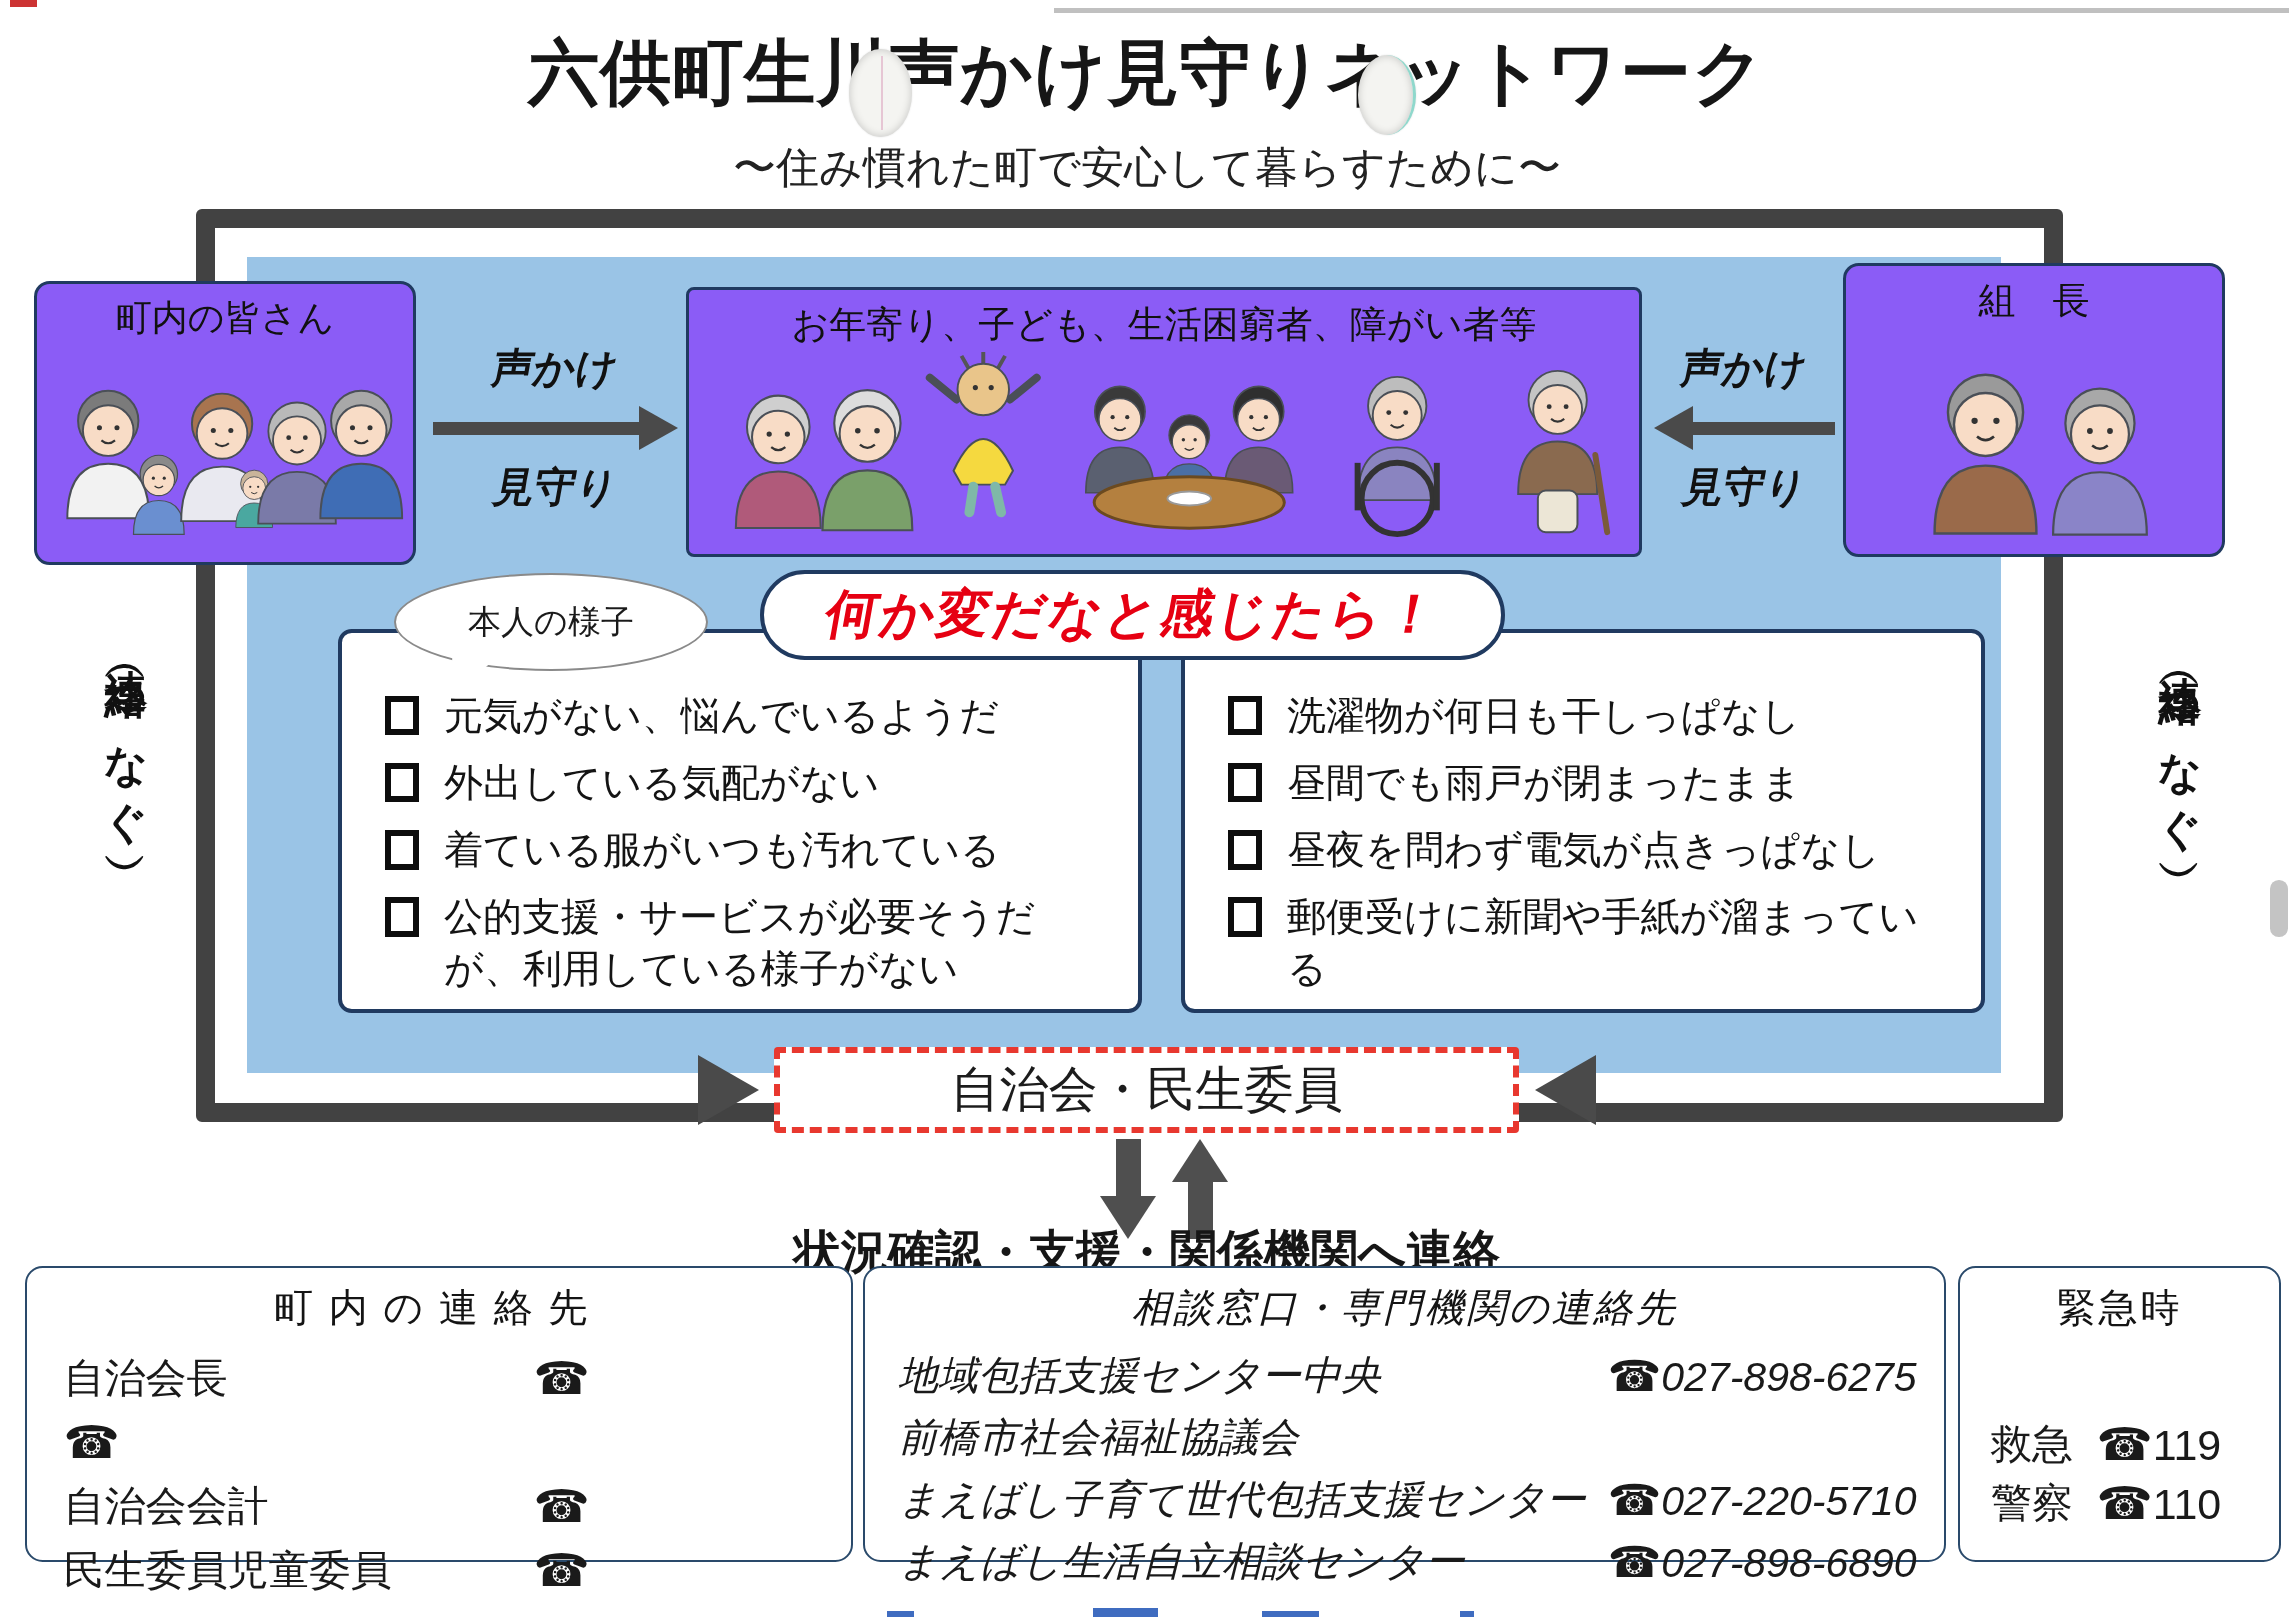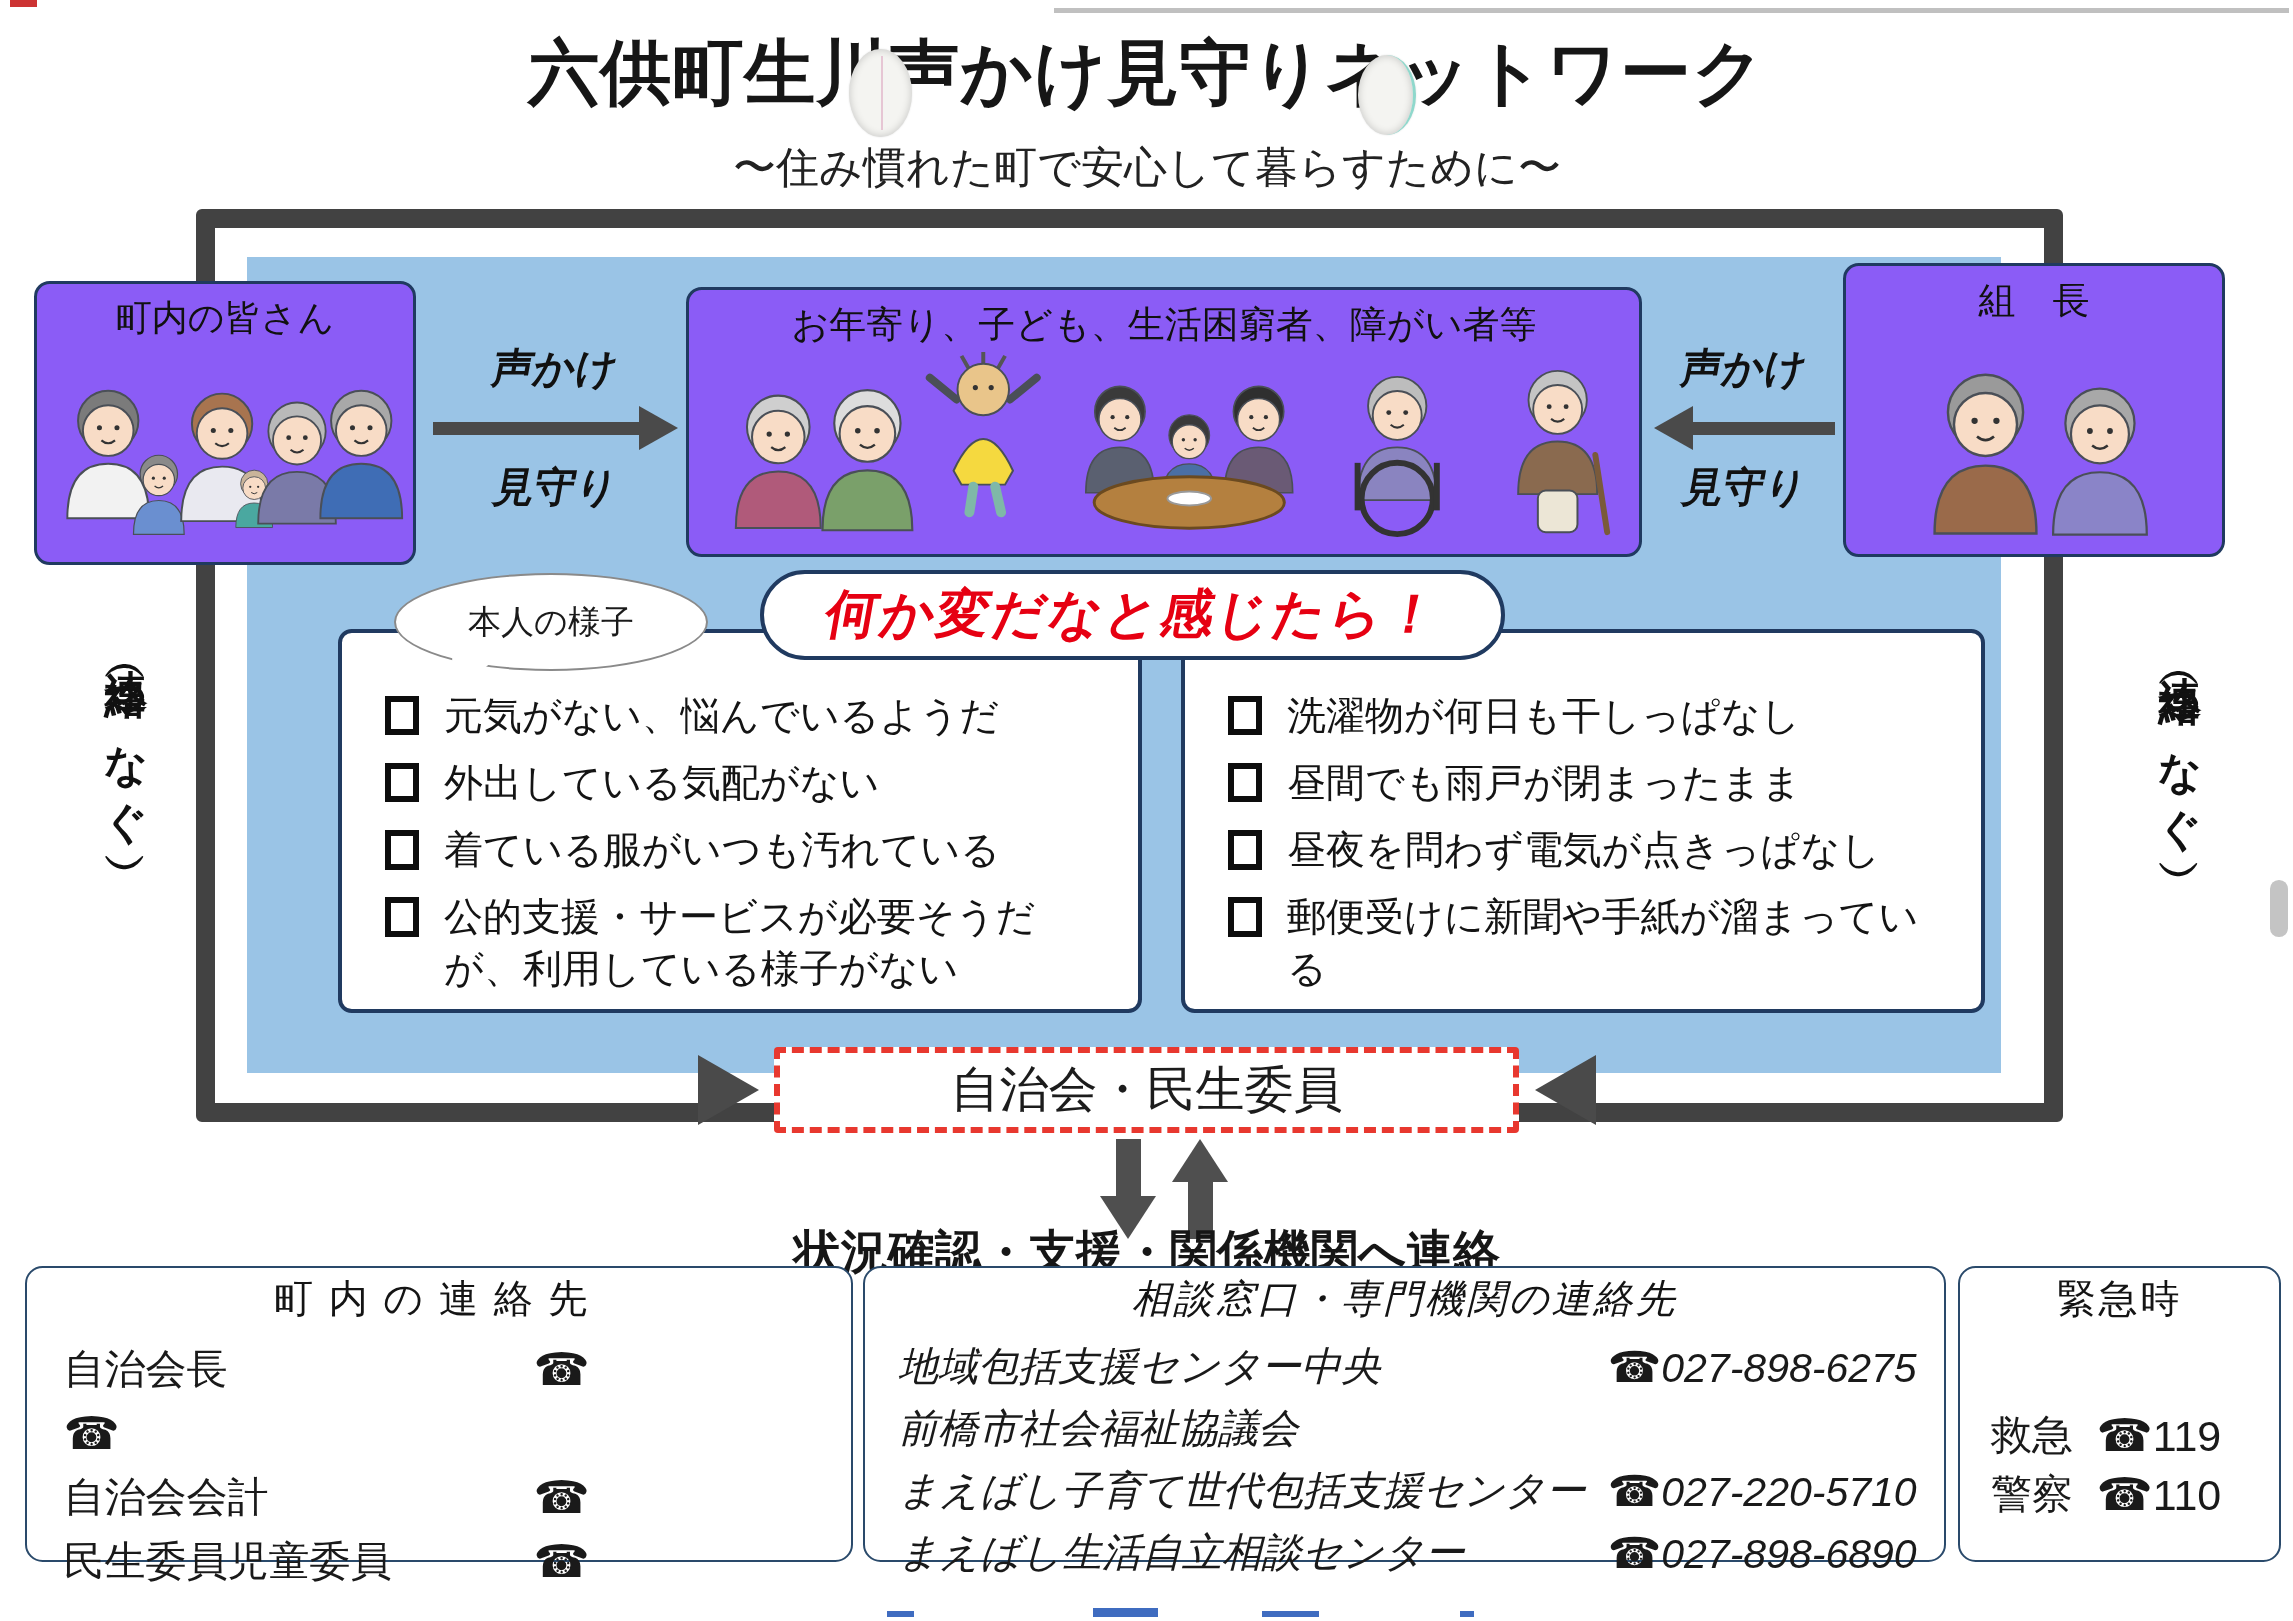--- a/index.html
+++ b/index.html
@@ -56,21 +56,21 @@
   .varrow{width:57px;height:100px;}
   .varrow .vshaft{position:absolute;left:15.7px;width:25.5px;background:#4f4f4f;}
   .varrow.down .vshaft{top:0;height:57px;}
   .varrow.down .vhead{position:absolute;top:57px;left:0;width:0;height:0;border-left:28px solid transparent;border-right:28px solid transparent;border-top:43px solid #4f4f4f;}
   .varrow.up .vshaft{top:43px;height:57px;}
   .varrow.up .vhead{position:absolute;top:0;left:0;width:0;height:0;border-left:28px solid transparent;border-right:28px solid transparent;border-bottom:43px solid #4f4f4f;}
   .followup{top:1221px;left:0;width:100%;text-align:center;font-size:47px;font-weight:900;color:#161616;}
 
   
   .contact-box{background:#fff;border:2.9px solid #2a4a6b;border-radius:17.6px;box-sizing:border-box;}
-  .contact-title{text-align:center;font-size:39px;padding-top:4px;color:#141414;}
+  .contact-title{text-align:center;font-size:39px;padding-top:13px;color:#141414;}
   .sp-wide{letter-spacing:15.7px;}
   .sp-med{letter-spacing:2.9px;}
   .trow{display:flex;align-items:center;padding-left:37px;height:64px;font-size:41px;}
   .trow .nm{width:470px;}
   .trow .ph{font-size:45px;}
   .crow{display:flex;align-items:center;padding:0 27.4px 0 33px;height:62px;font-size:40px;}
   .crow .nm{flex:1;}
   .crow .tel{white-space:nowrap;font-size:41px;}
   .erow{display:flex;align-items:center;padding-left:31px;height:59px;font-size:41px;gap:23.5px;}
   .erow .tel{font-size:43px;}
@@ -138,21 +138,21 @@
 
   <div class="abs flowcol" style="left:433px;top:325px;width:245px;height:206px;">
     <div class="call-label">声かけ</div>
     <div class="harrow to-right">
         <div class="shaft"></div>
         <div class="head"></div>
       </div>
     <div class="call-label">見守り</div>
   </div>
 
-  <div class="abs white-card" style="left:686px;top:287px;width:956px;height:270px;">
+  <div class="abs white-card" style="left:686px;top:287px;width:956px;height:270px;border-radius:8px;">
     <div class="card-label" style="font-size:37px;">お年寄り、子ども、生活困窮者、障がい者等</div>
     <svg class="card-art" width="921" height="192" viewBox="0 0 930 190">
       <g>
         <use href="#bust" transform="translate(75,88) scale(1.02)" style="--hair:#cfcfcf;--body:#b05a7a"></use>
         <use href="#bust" transform="translate(165,85) scale(1.08)" style="--hair:#dddddd;--body:#7aa06a"></use>
       </g>
       <g>
         <path d="M268 18 l-8 -14 M282 14 l0 -14 M296 18 l8 -14" stroke="#555" stroke-width="4" fill="none"></path>
         <line x1="255" y1="48" x2="228" y2="26" stroke="#4a4f57" stroke-width="8" stroke-linecap="round"></line>
         <line x1="309" y1="48" x2="336" y2="26" stroke="#4a4f57" stroke-width="8" stroke-linecap="round"></line>

